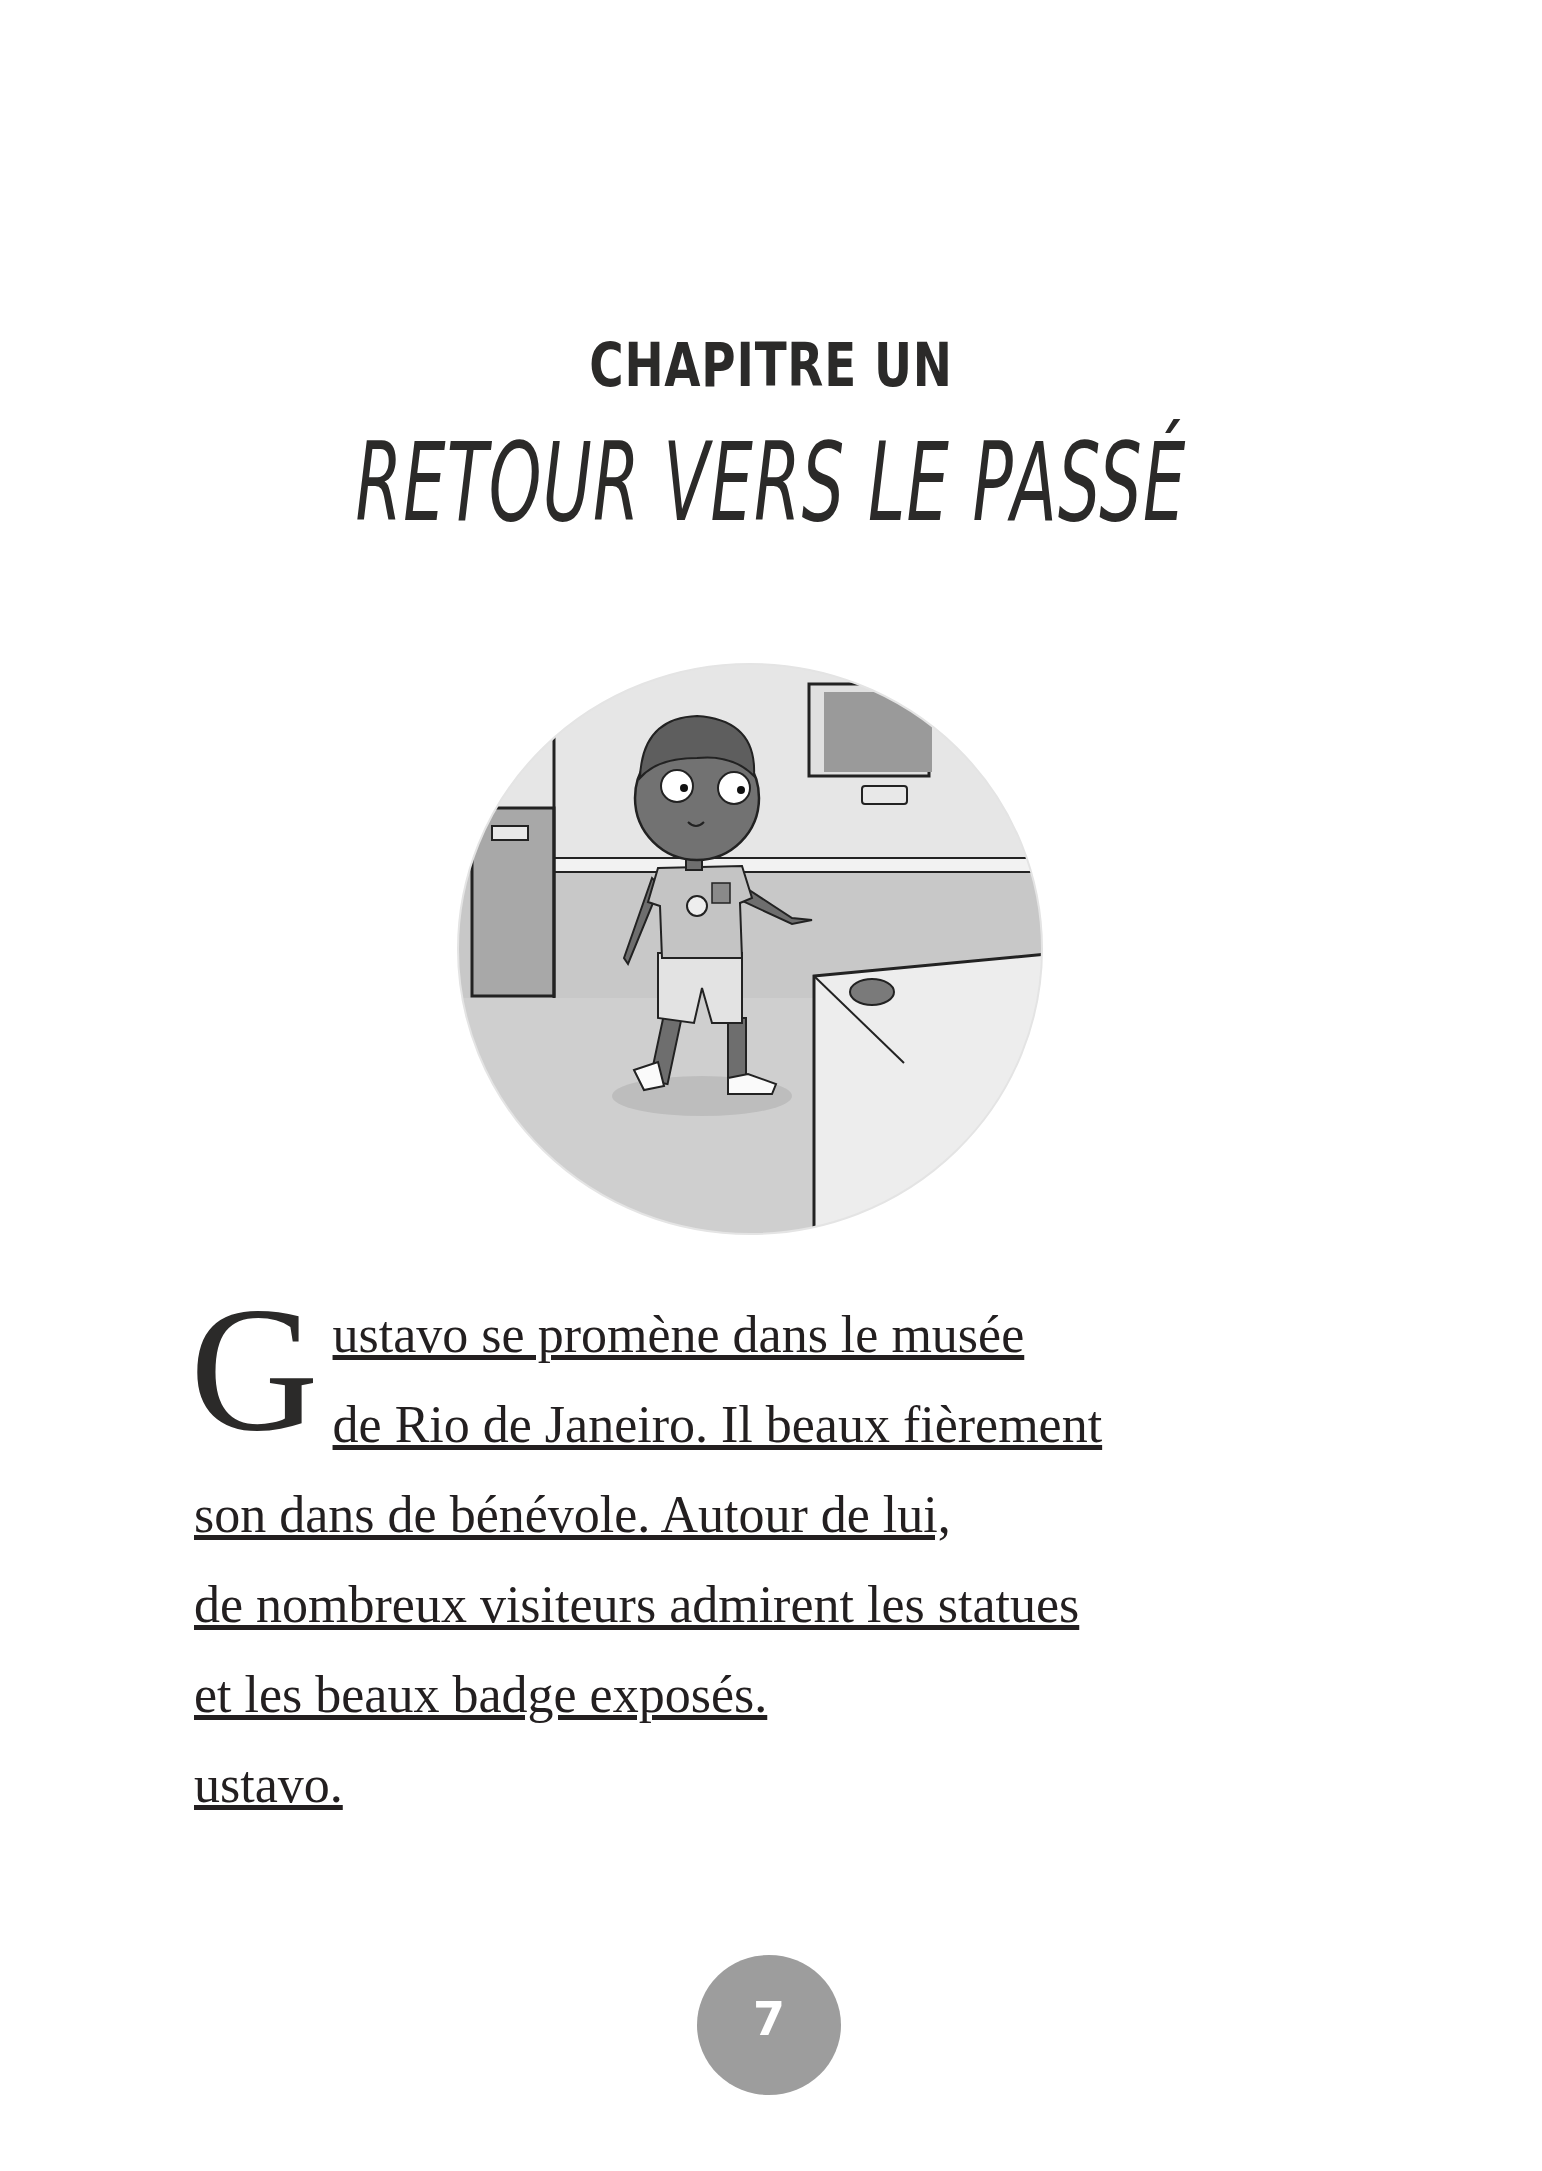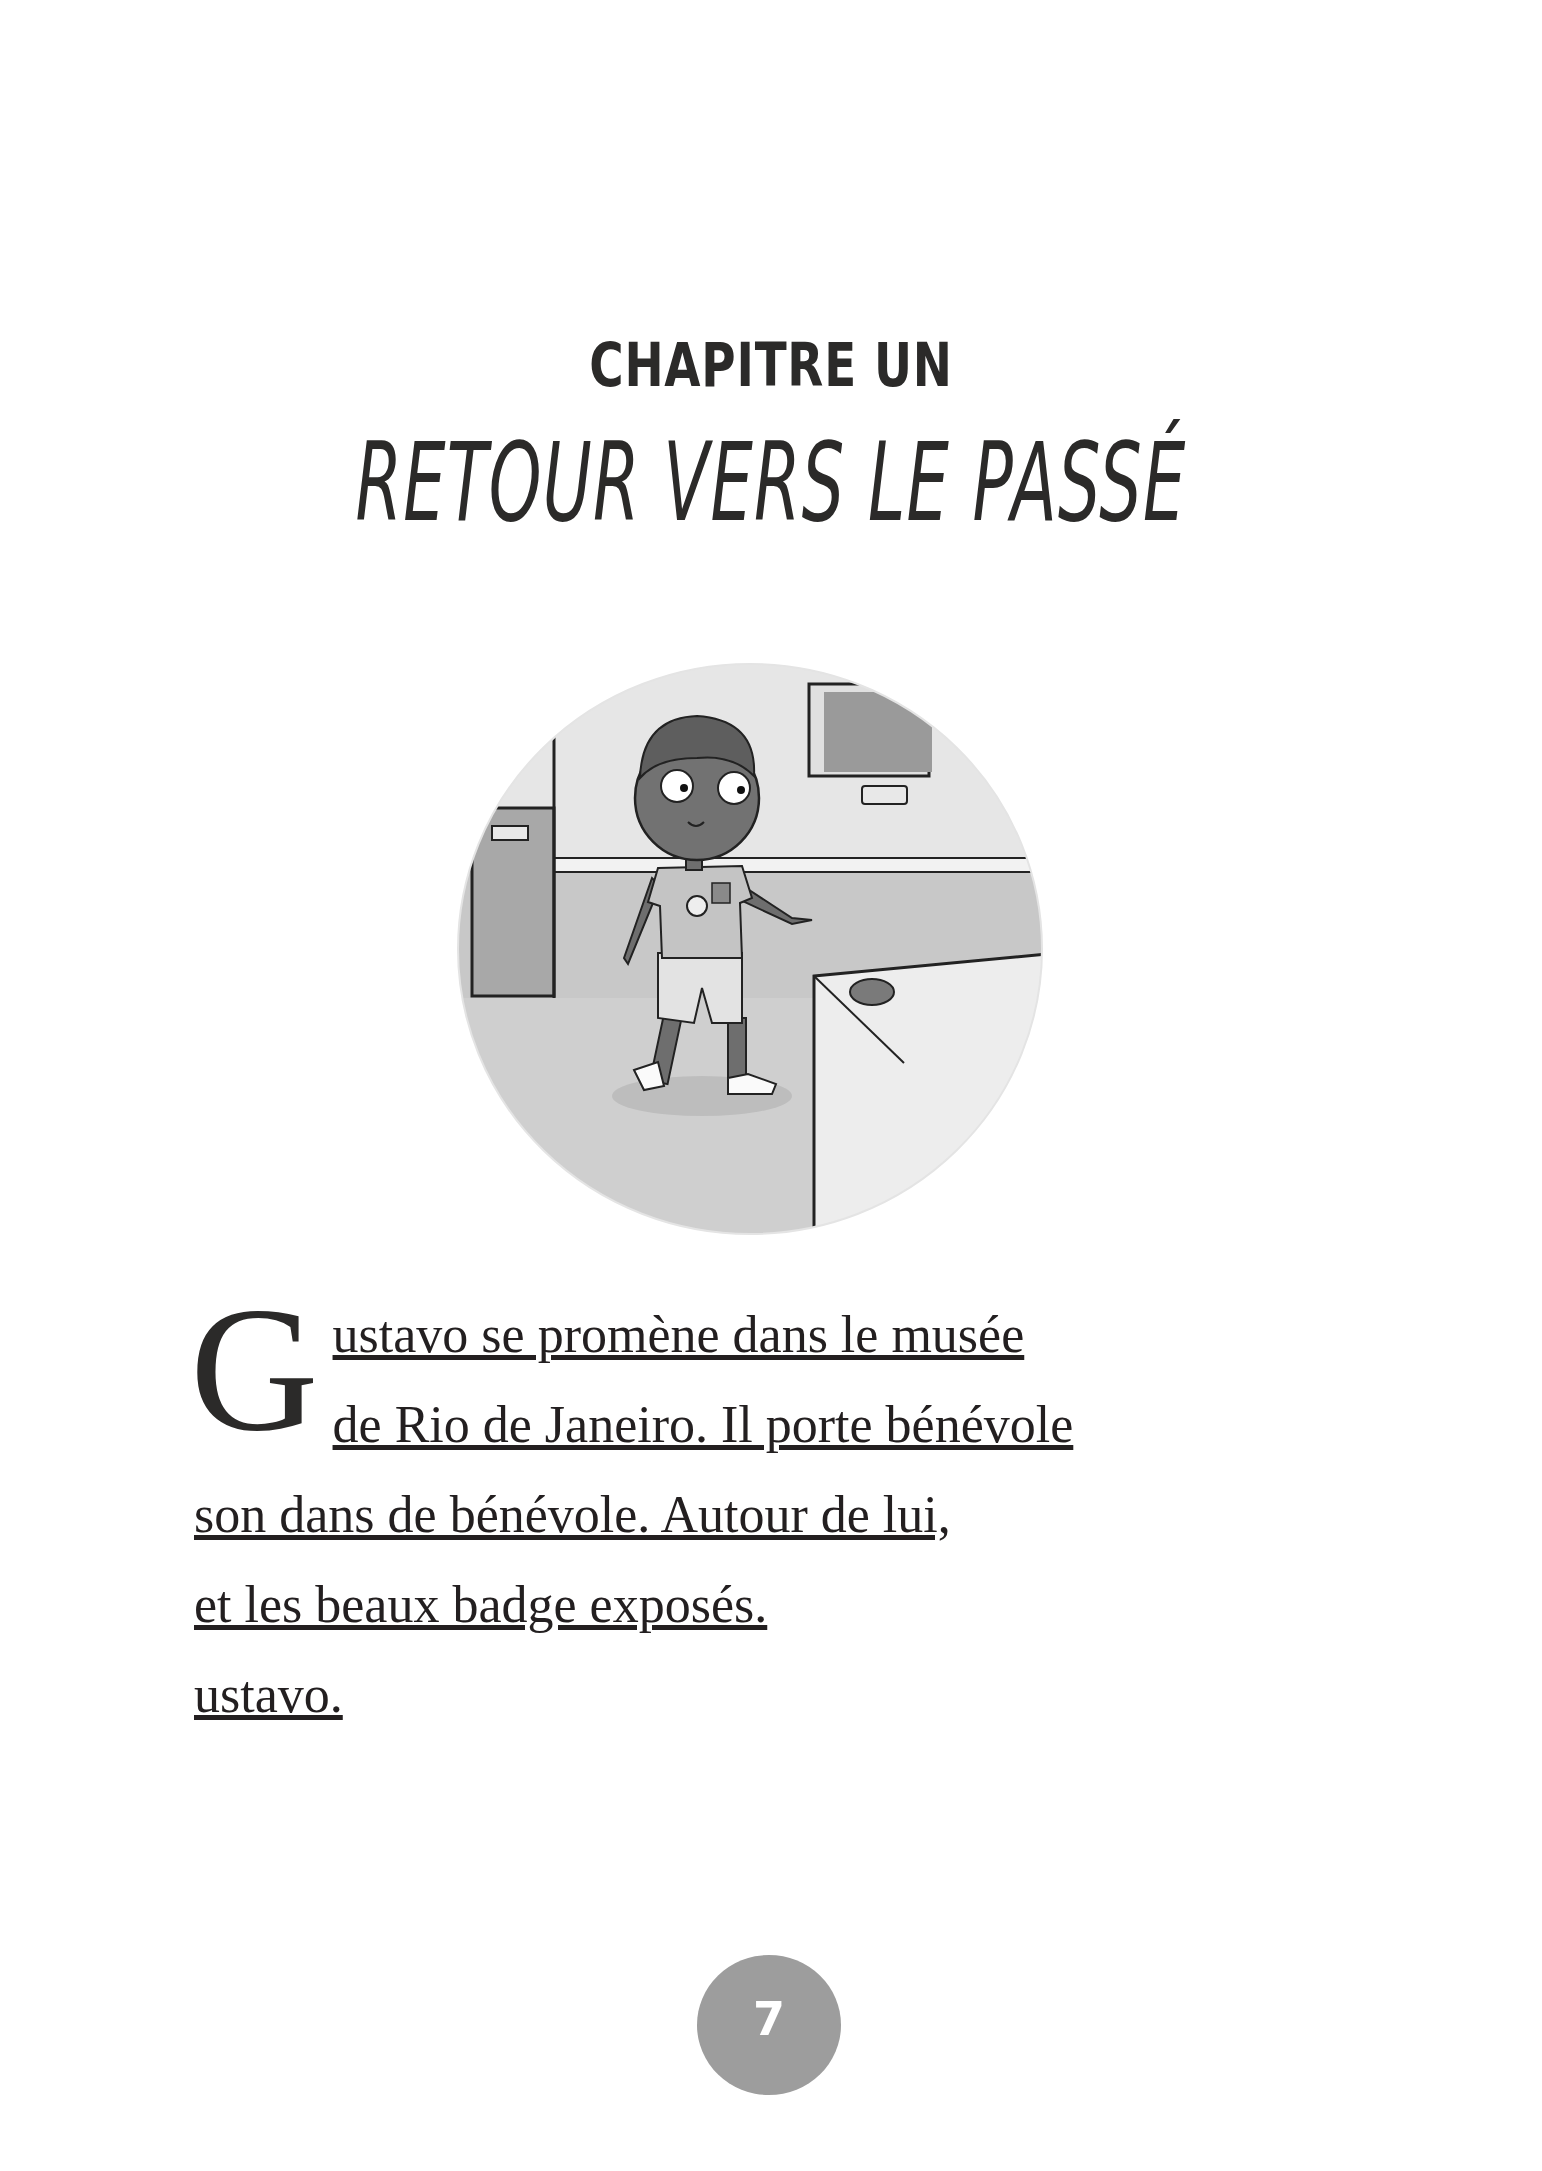--- a/index.html
+++ b/index.html
@@ -99,21 +99,22 @@
     <circle cx="232" cy="130" r="4" fill="#111"></circle>
     <circle cx="289" cy="132" r="4" fill="#111"></circle>
     <path d="M236 164 Q244 172 252 164" fill="none" stroke="#222" stroke-width="2"></path>
   </g>
   <ellipse cx="298" cy="291" rx="292" ry="285" fill="none" stroke="#e4e4e4" stroke-width="2"></ellipse>
 </svg>
 
 <div class="body-text">
   <span class="drop-cap">G</span>
   <span class="line">ustavo se promène dans le musée</span>
-  <span class="line">de Rio de Janeiro. Il porte bénévole</span>
+  <span class="line">de Rio de Janeiro. Il beaux fièrement</span>
   <span class="line" style="clear:left">son dans de bénévole. Autour de lui,</span>
+  <span class="line">de nombreux visiteurs admirent les statues</span>
   <span class="line">et les beaux badge exposés.</span>
   <span class="line">ustavo.</span>
 </div>
 
 <div class="page-number">
   <span>7</span>
 </div>
 
 </body></html>

